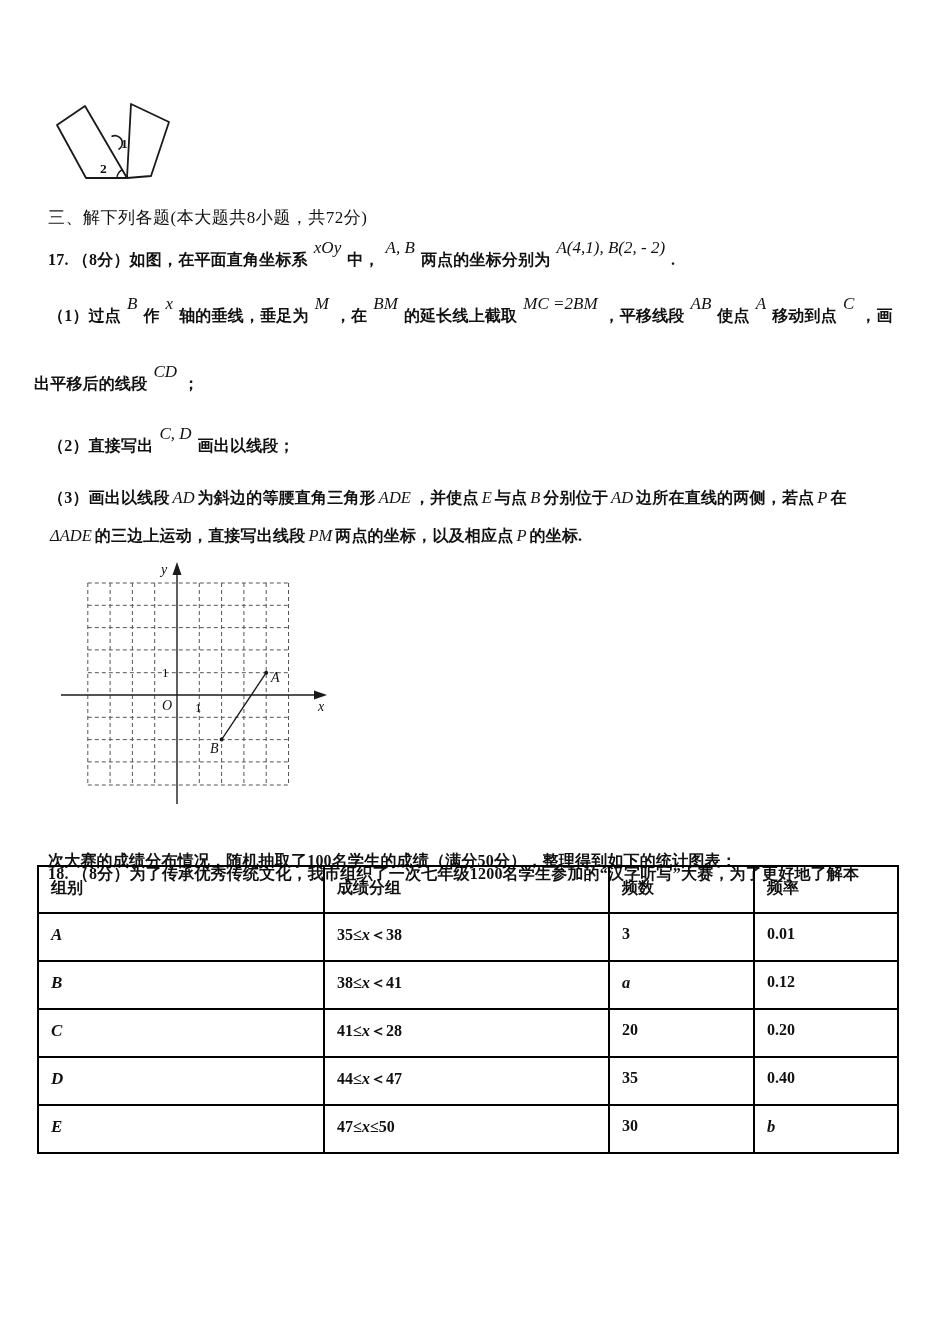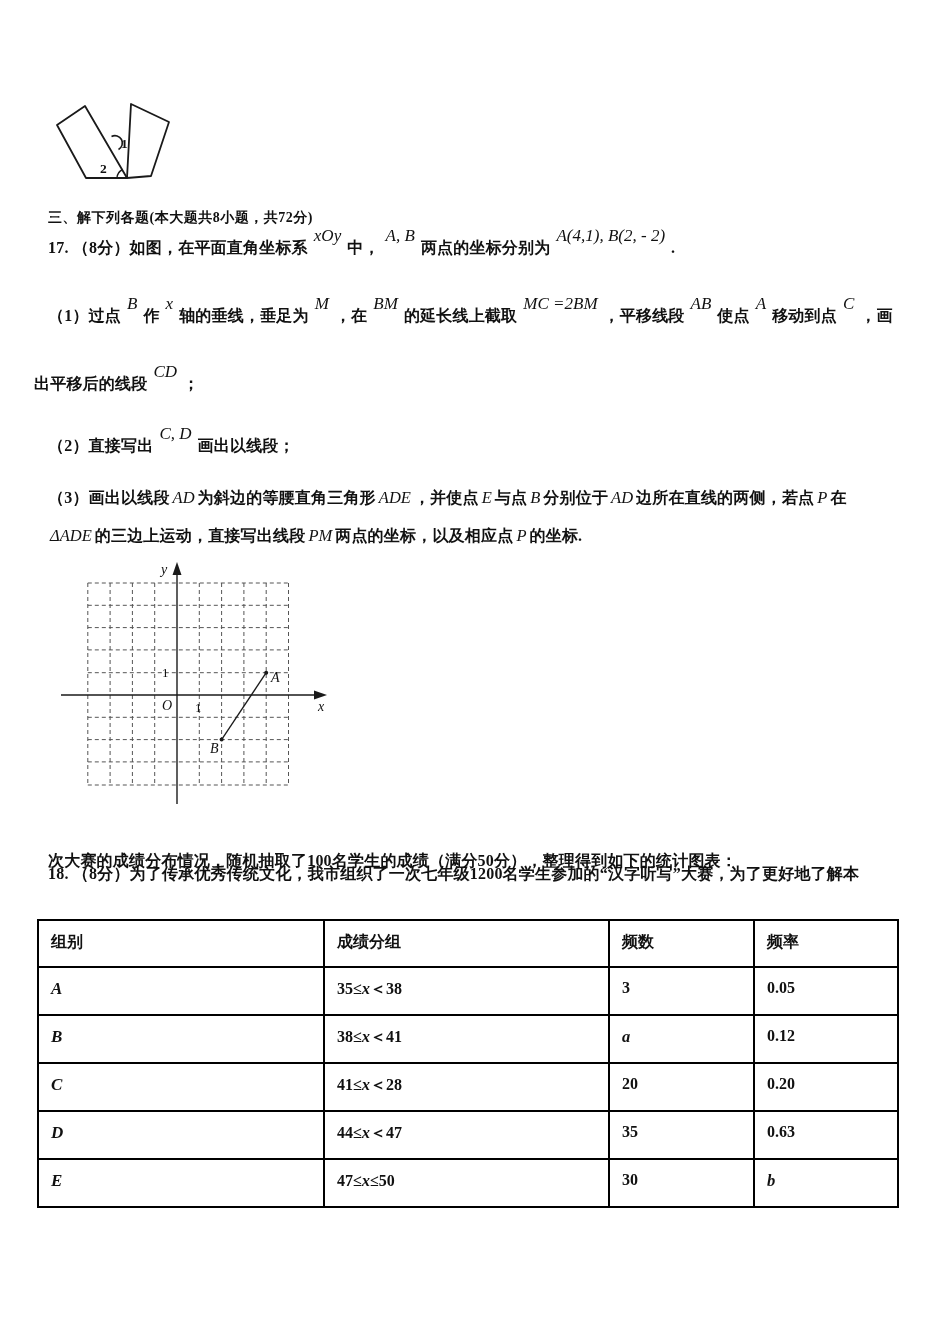--- a/index.html
+++ b/index.html
@@ -13,22 +13,22 @@
   }
   .line{
     position:absolute;
     white-space:nowrap;
     font-size:16px;
     font-weight:600;
     line-height:20px;
     letter-spacing:0.2px;
   }
   .section-header{
-    font-size:14px;
-    font-weight:700;
+    font-size:17px;
+    font-weight:400;
     letter-spacing:0.5px;
   }
   .seg-t{font-weight:inherit;}
   .seg-m{ 
     display:inline-block;
     position:relative;
     top:-12px;
     font-style:italic;
     font-weight:400;
     font-size:17px;
@@ -45,21 +45,21 @@
   svg{position:absolute;overflow:visible;}
   .fig-stroke{fill:none;stroke:#1a1a1a;stroke-width:1.8;stroke-linejoin:round;}
   .axis{stroke:#1a1a1a;stroke-width:1.4;}
   .gridline{stroke:#555;stroke-width:1;stroke-dasharray:4 3;}
   .fig-label{font-family:"Liberation Serif","DejaVu Serif",serif;font-style:italic;font-size:14px;fill:#111;}
   .fig-num{font-family:"Liberation Serif","DejaVu Serif",serif;font-style:normal;font-size:13px;fill:#111;}
   .fig-bold-num{font-family:"Liberation Serif","DejaVu Serif",serif;font-weight:700;font-size:13.5px;fill:#111;}
 
   table.stats-table{
     position:absolute;
-    left:37px;top:919px;
+    left:37px;top:865px;
     width:860px;
     border-collapse:collapse;
     table-layout:fixed;
     font-size:16px;
     font-weight:700;
   }
   table.stats-table td,table.stats-table th{
     border:2px solid #000;
     text-align:left;
     vertical-align:top;
@@ -79,21 +79,21 @@
   <polygon data-name="left-rectangle" class="fig-stroke" points="9,32 37,13 79,85 38,85"></polygon>
   <polygon data-name="right-rectangle" class="fig-stroke" points="83,11 121,29 103,83 79,85"></polygon>
   <path data-name="angle-1-arc" d="M 63.5,43.5 A 6.5,6.5 0 0 1 70.5,56.5" fill="none" stroke="#1a1a1a" stroke-width="1.6"></path>
   <path data-name="angle-2-arc" d="M 69,85 A 10,10 0 0 1 74.5,76.5" fill="none" stroke="#1a1a1a" stroke-width="1.4"></path>
   <text data-name="angle-1-label" class="fig-bold-num" x="73" y="55">1</text>
   <text data-name="angle-2-label" class="fig-bold-num" x="52" y="80">2</text>
 </svg>
 
 <div class="line section-header" data-name="section-header" style="left:48px;top:208px;">三、解下列各题(本大题共8小题，共72分)</div>
 
-<div class="line" data-name="question-17-intro" style="left:48px;top:238px;"><span class="seg-t">17. （8分）如图，在平面直角坐标系</span><span class="seg-m">xOy</span><span class="seg-t">中，</span><span class="seg-m">A, B</span><span class="seg-t">两点的坐标分别为</span><span class="seg-m">A(4,1), B(2, - 2)</span><span class="seg-t">.</span></div>
+<div class="line" data-name="question-17-intro" style="left:48px;top:250px;"><span class="seg-t">17. （8分）如图，在平面直角坐标系</span><span class="seg-m">xOy</span><span class="seg-t">中，</span><span class="seg-m">A, B</span><span class="seg-t">两点的坐标分别为</span><span class="seg-m">A(4,1), B(2, - 2)</span><span class="seg-t">.</span></div>
 <div class="line" data-name="question-17-part1-line1" style="left:48px;top:306px;"><span class="seg-t">（1）过点</span><span class="seg-m">B</span><span class="seg-t">作</span><span class="seg-m">x</span><span class="seg-t">轴的垂线，垂足为</span><span class="seg-m">M</span><span class="seg-t">，在</span><span class="seg-m">BM</span><span class="seg-t">的延长线上截取</span><span class="seg-m">MC =2BM</span><span class="seg-t">，平移线段</span><span class="seg-m">AB</span><span class="seg-t">使点</span><span class="seg-m">A</span><span class="seg-t">移动到点</span><span class="seg-m">C</span><span class="seg-t">，画</span></div>
 <div class="line" data-name="question-17-part1-line2" style="left:34px;top:374px;"><span class="seg-t">出平移后的线段</span><span class="seg-m">CD</span><span class="seg-t">；</span></div>
 <div class="line" data-name="question-17-part2" style="left:48px;top:436px;"><span class="seg-t">（2）直接写出</span><span class="seg-m">C, D</span><span class="seg-t">画出以线段；</span></div>
 <div class="line" data-name="question-17-part3-line1" style="left:48px;top:488px;"><span class="seg-t">（3）画出以线段</span><span class="seg-i">AD</span><span class="seg-t">为斜边的等腰直角三角形</span><span class="seg-i">ADE</span><span class="seg-t">，并使点</span><span class="seg-i">E</span><span class="seg-t">与点</span><span class="seg-i">B</span><span class="seg-t">分别位于</span><span class="seg-i">AD</span><span class="seg-t">边所在直线的两侧，若点</span><span class="seg-i">P</span><span class="seg-t">在</span></div>
 <div class="line" data-name="question-17-part3-line2" style="left:47px;top:526px;"><span class="seg-i">ΔADE</span><span class="seg-t">的三边上运动，直接写出线段</span><span class="seg-i">PM</span><span class="seg-t">两点的坐标，以及相应点</span><span class="seg-i">P</span><span class="seg-t">的坐标.</span></div>
 
 <svg data-name="coordinate-grid-figure" style="left:55px;top:556px;" width="280" height="252" viewBox="0 0 280 252">
   <g data-name="grid-dashed-lines">
     <line class="gridline" x1="32.8" y1="27" x2="32.8" y2="229"></line>
     <line class="gridline" x1="55.1" y1="27" x2="55.1" y2="229"></line>
@@ -150,39 +150,39 @@
       <th data-name="header-score-range">成绩分组</th>
       <th data-name="header-frequency">频数</th>
       <th data-name="header-rate">频率</th>
     </tr>
   </thead>
   <tbody>
       <tr data-name="table-row">
         <td data-name="cell-group"><span class="seg-i">A</span></td>
         <td data-name="cell-range"><span class="seg-t">35≤</span><span class="seg-i">x</span><span class="seg-t">＜38</span></td>
         <td data-name="cell-freq"><span class="seg-t">3</span></td>
-        <td data-name="cell-rate"><span class="seg-t">0.05</span></td>
+        <td data-name="cell-rate"><span class="seg-t">0.01</span></td>
       </tr>
       <tr data-name="table-row">
         <td data-name="cell-group"><span class="seg-i">B</span></td>
         <td data-name="cell-range"><span class="seg-t">38≤</span><span class="seg-i">x</span><span class="seg-t">＜41</span></td>
         <td data-name="cell-freq"><span class="seg-i">a</span></td>
         <td data-name="cell-rate"><span class="seg-t">0.12</span></td>
       </tr>
       <tr data-name="table-row">
         <td data-name="cell-group"><span class="seg-i">C</span></td>
         <td data-name="cell-range"><span class="seg-t">41≤</span><span class="seg-i">x</span><span class="seg-t">＜28</span></td>
         <td data-name="cell-freq"><span class="seg-t">20</span></td>
         <td data-name="cell-rate"><span class="seg-t">0.20</span></td>
       </tr>
       <tr data-name="table-row">
         <td data-name="cell-group"><span class="seg-i">D</span></td>
         <td data-name="cell-range"><span class="seg-t">44≤</span><span class="seg-i">x</span><span class="seg-t">＜47</span></td>
         <td data-name="cell-freq"><span class="seg-t">35</span></td>
-        <td data-name="cell-rate"><span class="seg-t">0.63</span></td>
+        <td data-name="cell-rate"><span class="seg-t">0.40</span></td>
       </tr>
       <tr data-name="table-row">
         <td data-name="cell-group"><span class="seg-i">E</span></td>
         <td data-name="cell-range"><span class="seg-t">47≤</span><span class="seg-i">x</span><span class="seg-t">≤50</span></td>
         <td data-name="cell-freq"><span class="seg-t">30</span></td>
         <td data-name="cell-rate"><span class="seg-i">b</span></td>
       </tr>
     </tbody>
 </table>
 

